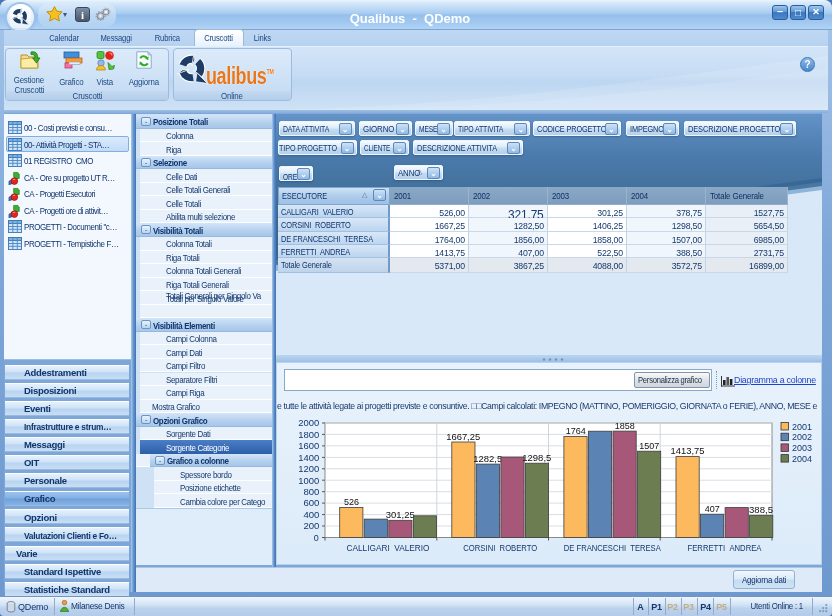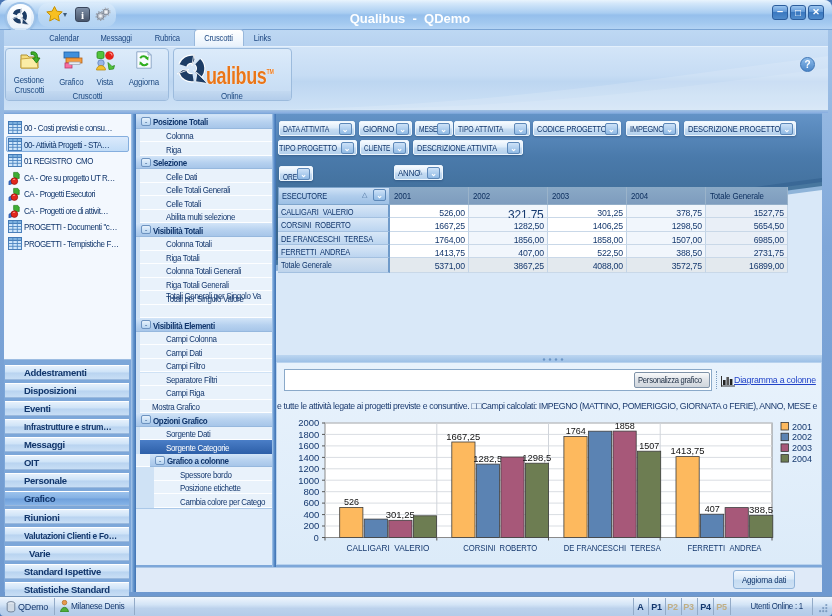--- a/index.html
+++ b/index.html
@@ -187,25 +187,25 @@
 <div class="abs" style="left:24px;top:421.0px;font-size:9.5px;font-weight:bold;color:#12366b;letter-spacing:-0.3px;white-space:nowrap;"><span class="tx" style="transform:scaleX(0.88);">Infrastrutture e strum…</span></div>
 <div class="abs" style="left:5px;top:436.9px;width:124px;height:15.1px;background:linear-gradient(180deg,#e6f1fc 0%,#cde2f7 48%,#b8d3f0 52%,#c8def5 100%);border-top:1px solid #ffffff;border-bottom:1px solid #9ab9de;"></div>
 <div class="abs" style="left:24px;top:439.1px;font-size:9.5px;font-weight:bold;color:#12366b;letter-spacing:-0.3px;white-space:nowrap;"><span class="tx" style="transform:scaleX(1.0);">Messaggi</span></div>
 <div class="abs" style="left:5px;top:455.0px;width:124px;height:15.1px;background:linear-gradient(180deg,#e6f1fc 0%,#cde2f7 48%,#b8d3f0 52%,#c8def5 100%);border-top:1px solid #ffffff;border-bottom:1px solid #9ab9de;"></div>
 <div class="abs" style="left:24px;top:457.2px;font-size:9.5px;font-weight:bold;color:#12366b;letter-spacing:-0.3px;white-space:nowrap;text-decoration:underline;"><span class="tx" style="transform:scaleX(1.0);">OIT</span></div>
 <div class="abs" style="left:5px;top:473.1px;width:124px;height:15.1px;background:linear-gradient(180deg,#e6f1fc 0%,#cde2f7 48%,#b8d3f0 52%,#c8def5 100%);border-top:1px solid #ffffff;border-bottom:1px solid #9ab9de;"></div>
 <div class="abs" style="left:24px;top:475.3px;font-size:9.5px;font-weight:bold;color:#12366b;letter-spacing:-0.3px;white-space:nowrap;"><span class="tx" style="transform:scaleX(1.0);">Personale</span></div>
 <div class="abs" style="left:5px;top:491.2px;width:124px;height:15.1px;background:linear-gradient(180deg,#9cc2ec 0%,#84b1e4 48%,#6fa0dc 52%,#86b3e6 100%);border-top:1px solid #ffffff;border-bottom:1px solid #9ab9de;"></div>
 <div class="abs" style="left:24px;top:493.4px;font-size:9.5px;font-weight:bold;color:#12366b;letter-spacing:-0.3px;white-space:nowrap;"><span class="tx" style="transform:scaleX(1.0);">Grafico</span></div>
 <div class="abs" style="left:5px;top:509.3px;width:124px;height:15.1px;background:linear-gradient(180deg,#e6f1fc 0%,#cde2f7 48%,#b8d3f0 52%,#c8def5 100%);border-top:1px solid #ffffff;border-bottom:1px solid #9ab9de;"></div>
-<div class="abs" style="left:24px;top:511.5px;font-size:9.5px;font-weight:bold;color:#12366b;letter-spacing:-0.3px;white-space:nowrap;"><span class="tx" style="transform:scaleX(1.0);">Riunioni</span></div>
+<div class="abs" style="left:24px;top:511.5px;font-size:9.5px;font-weight:bold;color:#12366b;letter-spacing:-0.3px;white-space:nowrap;"><span class="tx" style="transform:scaleX(1.0);">Opzioni</span></div>
 <div class="abs" style="left:5px;top:527.4px;width:124px;height:15.1px;background:linear-gradient(180deg,#e6f1fc 0%,#cde2f7 48%,#b8d3f0 52%,#c8def5 100%);border-top:1px solid #ffffff;border-bottom:1px solid #9ab9de;"></div>
 <div class="abs" style="left:24px;top:529.6px;font-size:9.5px;font-weight:bold;color:#12366b;letter-spacing:-0.3px;white-space:nowrap;"><span class="tx" style="transform:scaleX(0.88);">Valutazioni Clienti e Fo…</span></div>
 <div class="abs" style="left:5px;top:545.5px;width:124px;height:15.1px;background:linear-gradient(180deg,#e6f1fc 0%,#cde2f7 48%,#b8d3f0 52%,#c8def5 100%);border-top:1px solid #ffffff;border-bottom:1px solid #9ab9de;"></div>
-<div class="abs" style="left:29px;top:547.7px;font-size:9.5px;font-weight:bold;color:#12366b;letter-spacing:-0.3px;white-space:nowrap;"><span class="tx" style="transform:scaleX(1.0);">Varie</span></div>
+<div class="abs" style="left:16px;top:547.7px;font-size:9.5px;font-weight:bold;color:#12366b;letter-spacing:-0.3px;white-space:nowrap;"><span class="tx" style="transform:scaleX(1.0);">Varie</span></div>
 <div class="abs" style="left:5px;top:563.6px;width:124px;height:15.1px;background:linear-gradient(180deg,#e6f1fc 0%,#cde2f7 48%,#b8d3f0 52%,#c8def5 100%);border-top:1px solid #ffffff;border-bottom:1px solid #9ab9de;"></div>
 <div class="abs" style="left:24px;top:565.8px;font-size:9.5px;font-weight:bold;color:#12366b;letter-spacing:-0.3px;white-space:nowrap;"><span class="tx" style="transform:scaleX(1.0);">Standard Ispettive</span></div>
 <div class="abs" style="left:5px;top:581.7px;width:124px;height:15.1px;background:linear-gradient(180deg,#e6f1fc 0%,#cde2f7 48%,#b8d3f0 52%,#c8def5 100%);border-top:1px solid #ffffff;border-bottom:1px solid #9ab9de;"></div>
 <div class="abs" style="left:24px;top:583.9px;font-size:9.5px;font-weight:bold;color:#12366b;letter-spacing:-0.3px;white-space:nowrap;"><span class="tx" style="transform:scaleX(1.0);">Statistiche Standard</span></div>
 <div class="abs" style="left:131px;top:114px;width:5px;height:478px;background:linear-gradient(90deg,#a9c9ec,#6495cd 50%,#3f72b2);"></div>
 <div class="abs" style="left:136px;top:114px;width:136px;height:451px;background:#cfe2f5;"></div>
 <div class="abs" style="left:136px;top:508px;width:136px;height:57px;background:#dfecfa;border-top:1px solid #aac8e8;"></div>
 <div class="abs" style="left:136px;top:115.0px;width:136px;height:13.55px;background:linear-gradient(180deg,#d3e5f8 0%,#b6d1ef 55%,#a7c6e9 100%);border-bottom:1px solid #96b8de;"></div>
 <div class="abs" style="left:141px;top:117.0px;width:10px;height:9px;border-radius:2px;border:1px solid #6d93c0;background:linear-gradient(180deg,#e7f2fc,#b8d5f1);font-size:8px;line-height:7px;text-align:center;color:#3a6294;">-</div>
 <div class="abs" style="left:153px;top:116.4px;font-size:9.5px;color:#10356b;letter-spacing:-0.4px;font-weight:bold;white-space:nowrap;"><span class="tx" style="transform:scaleX(0.84);">Posizione Totali</span></div>

